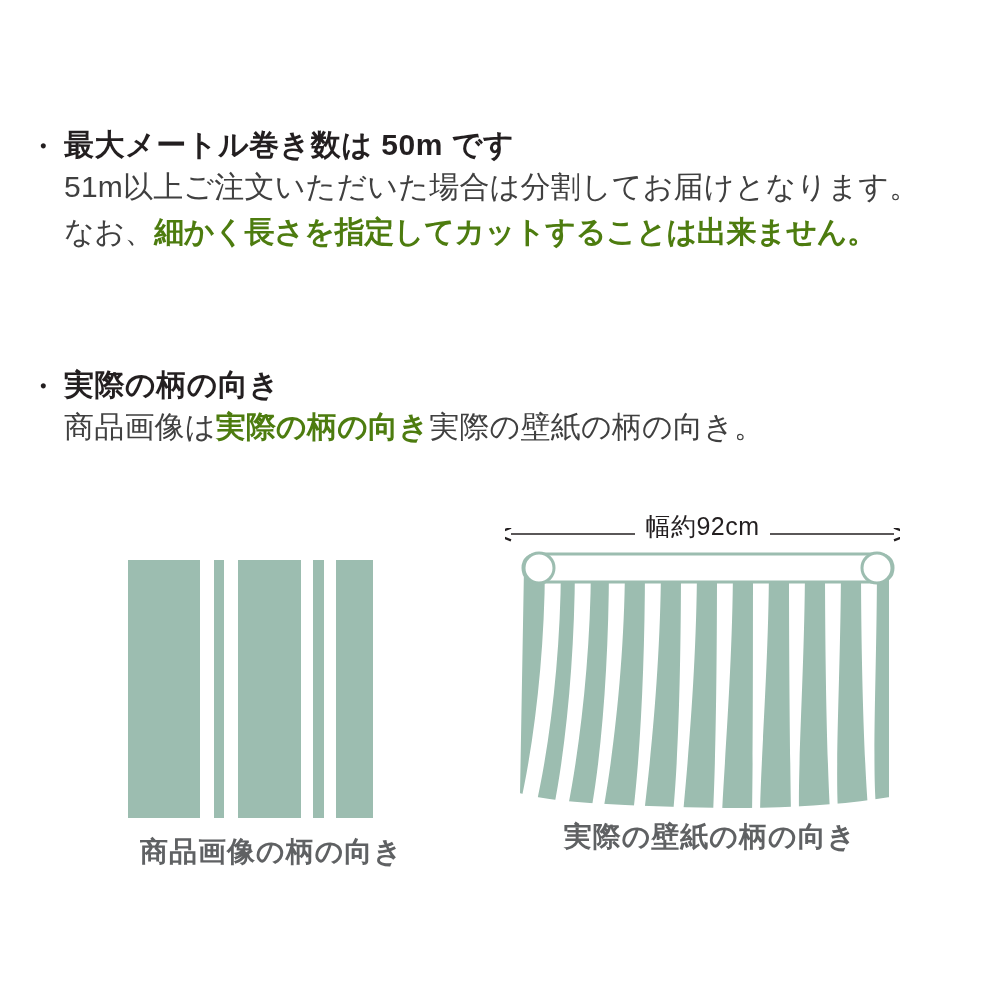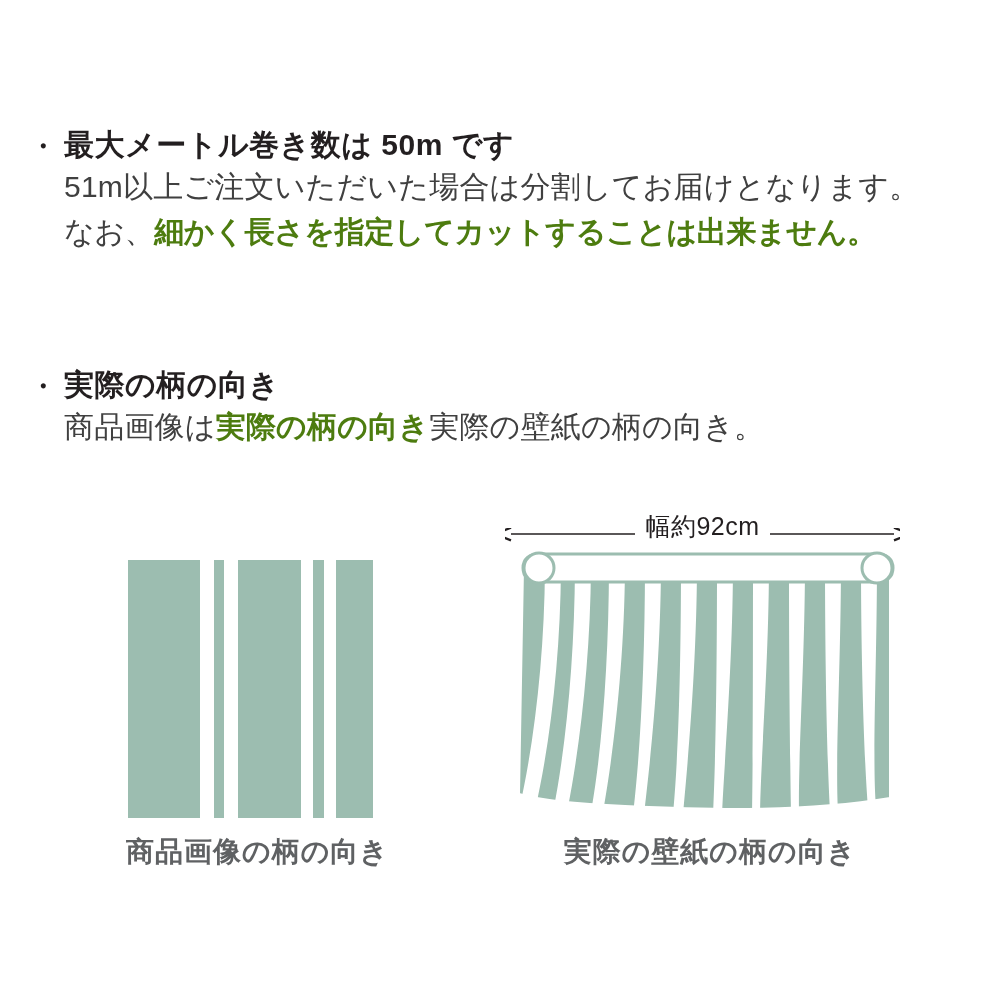--- a/index.html
+++ b/index.html
@@ -92,28 +92,28 @@
   }
   .caption {
     position: absolute;
     font-size: 28px;
     color: #5f6163;
     letter-spacing: 1px;
     white-space: nowrap;
     font-weight: 700;
   }
   #caption-left {
-    left: 126px;
+    left: 140px;
     top: 333px;
     width: 250px;
     text-align: right;
   }
   #caption-right {
     left: 520px;
-    top: 333px;
+    top: 318px;
     width: 380px;
     text-align: center;
   }
 
   
   .roll-wrap {
     position: absolute;
     left: 505px;
     top: 10px;
     width: 400px;

